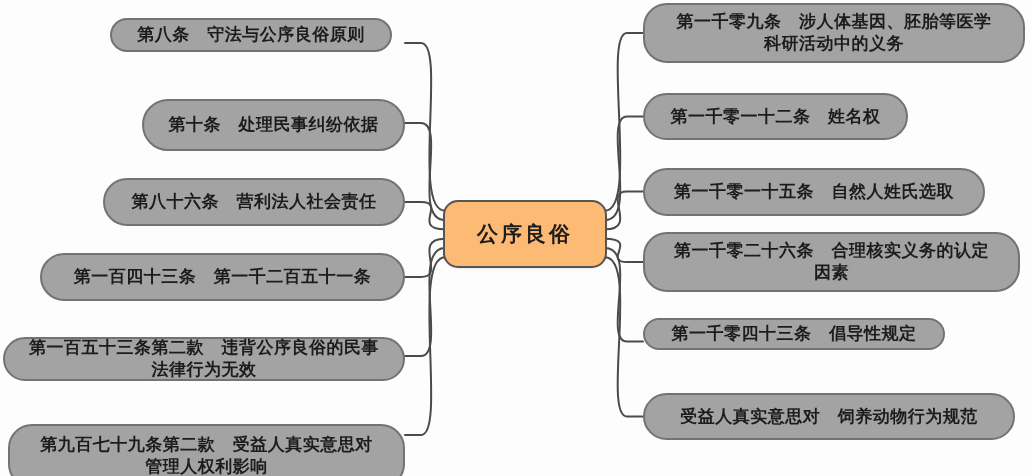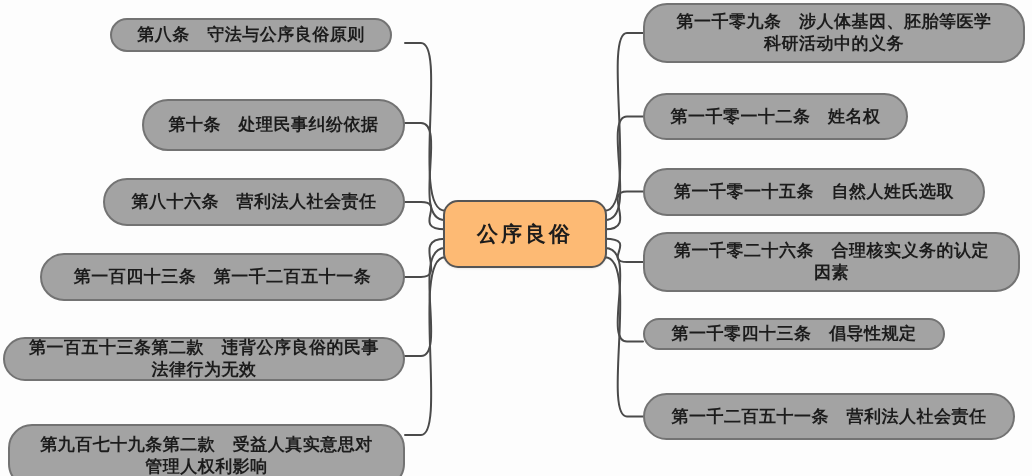--- a/index.html
+++ b/index.html
@@ -112,20 +112,20 @@
         <span class="txt">第一千零一十五条　自然人姓氏选取</span>
       </div>
       <div class="node leaf tall" style="left: 643px; top: 232px; width: 377px; height: 60px;">
         <span class="txt">第一千零二十六条　合理核实义务的认定
 因素</span>
       </div>
       <div class="node leaf" style="left: 643px; top: 318px; width: 302px; height: 32px;">
         <span class="txt">第一千零四十三条　倡导性规定</span>
       </div>
       <div class="node leaf" style="left: 643px; top: 393px; width: 372px; height: 47px;">
-        <span class="txt">第一千二百五十一条　营利法人社会责任</span>
+        <span class="txt">受益人真实意思对　饲养动物行为规范</span>
       </div>
       <div class="node center" style="left: 443px; top: 200px; width: 164px; height: 68px;">
         <span class="txt">公序良俗</span>
       </div>
     </div>
 
 </div>
 
 </body></html>

